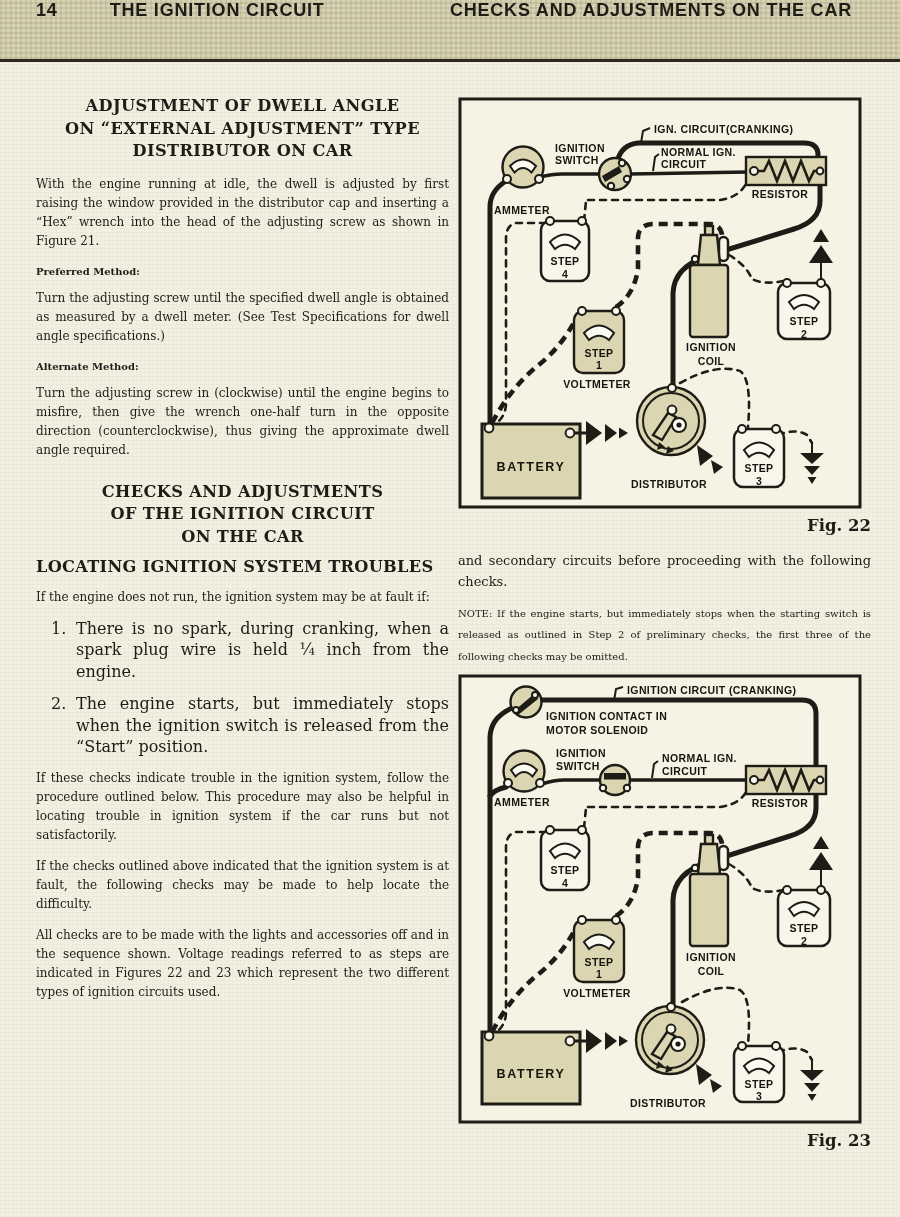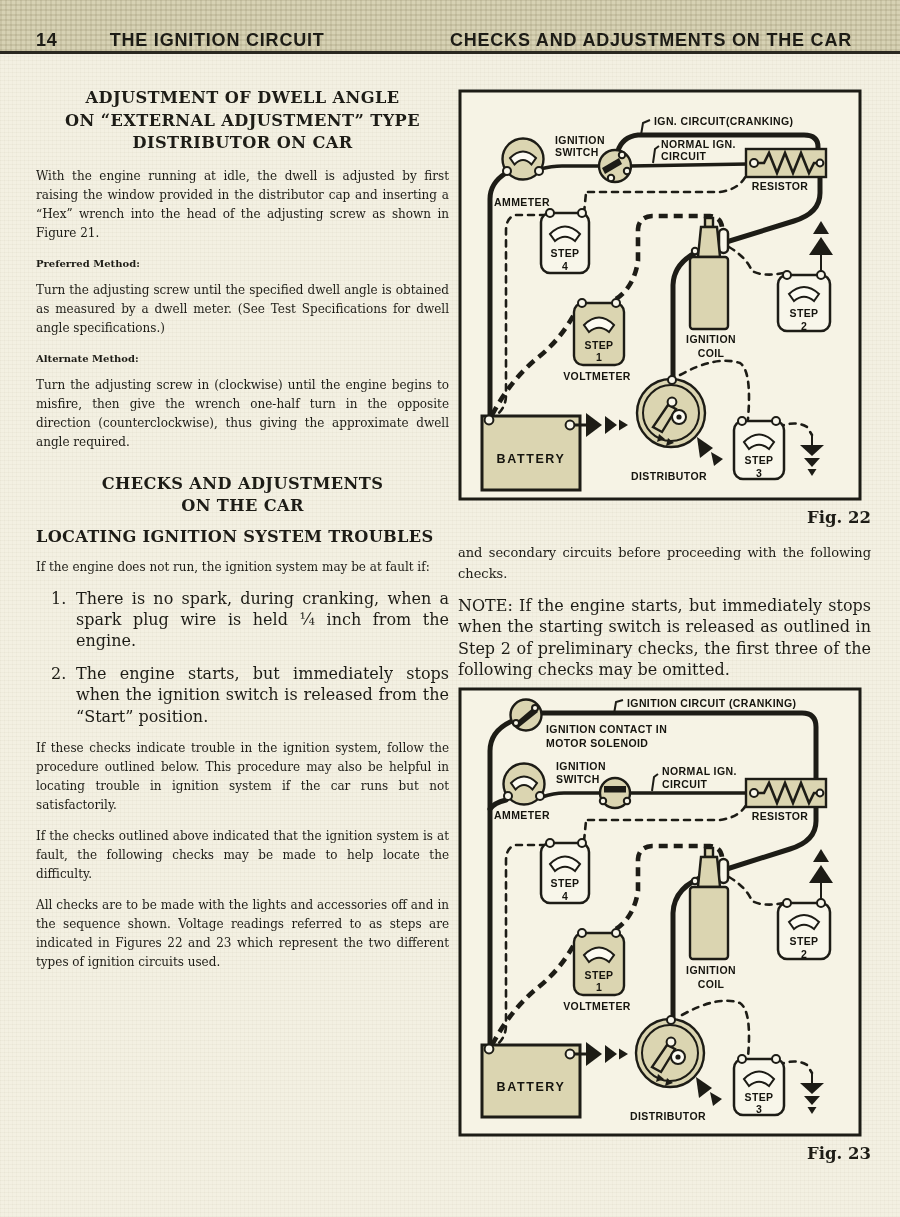--- a/index.html
+++ b/index.html
@@ -10,21 +10,21 @@
     position:relative; width:900px; height:1217px; overflow:hidden;
     background-color:#f3f0e2;
     background-image:
       repeating-linear-gradient(0deg, rgba(140,130,95,.05) 0 1px, transparent 1px 4px),
       repeating-linear-gradient(90deg, rgba(140,130,95,.04) 0 1px, transparent 1px 4px);
     color:#1d1c16;
   }
 
   
   .band {
-    height:54px; display:flex; align-items:flex-end;
+    height:62px; display:flex; align-items:flex-start;
     background-color:#d7d2b4;
     background-image:
       repeating-linear-gradient(0deg, rgba(110,100,65,.14) 0 2px, transparent 2px 5px),
       repeating-linear-gradient(90deg, rgba(110,100,65,.12) 0 2px, transparent 2px 5px);
     border-bottom:3px solid #2a2820;
     font-family:"Liberation Sans", sans-serif;
     font-weight:700; font-size:18px; letter-spacing:.8px;
     padding:0 48px 0 36px;
   }
   .band .num { margin-right:52px; }
@@ -43,21 +43,21 @@
   p.body { font-size:12px; line-height:19px; text-align:justify; margin-top:12px; }
   .list-item { display:flex; margin-top:11px; padding-left:15px; font-size:16px; line-height:21.4px; }
   .li-num { width:25px; flex:none; }
   .li-text { flex:1; text-align:justify; }
 
   
   .fig-svg { display:block; }
   .fig22-wrap { margin-top:2px; }
   .figcap { text-align:right; font-weight:700; font-size:16.5px; margin-top:7px; }
   .rc-para { font-size:13px; line-height:21.4px; text-align:justify; margin-top:15px; }
-  .rc-note { font-size:16px; line-height:21.4px; text-align:justify; margin-top:10px; }
+  .rc-note { font-size:10px; line-height:21.4px; text-align:justify; margin-top:10px; }
   .fig23-wrap { margin-top:7px; }
 
   
   .figframe { fill:#f6f3e5; stroke:#1d1c16; stroke-width:3; }
   .w5  { fill:none; stroke:#1d1c16; stroke-width:5;   stroke-linecap:round; }
   .w35 { fill:none; stroke:#1d1c16; stroke-width:3.6; stroke-linecap:round; }
   .d1  { fill:none; stroke:#1d1c16; stroke-width:2.6; stroke-dasharray:6 6; stroke-linecap:round; }
   .d2  { fill:none; stroke:#1d1c16; stroke-width:4.6; stroke-dasharray:9 6; }
   .comp  { fill:#dbd5b1; stroke:#1d1c16; stroke-width:2.4; }
   .comp3 { fill:#dbd5b1; stroke:#1d1c16; stroke-width:3; }
@@ -97,20 +97,21 @@
       <p class="body">With the engine running at idle, the dwell is adjusted by first raising the window provided in the distributor cap and inserting a “Hex” wrench into the head of the adjusting screw as shown in Figure 21.</p>
 
       <div class="runhead">Preferred Method:</div>
       <p class="body">Turn the adjusting screw until the specified dwell angle is obtained as measured by a dwell meter. (See Test Specifications for dwell angle specifications.)</p>
 
       <div class="runhead">Alternate Method:</div>
       <p class="body">Turn the adjusting screw in (clockwise) until the engine begins to misfire, then give the wrench one-half turn in the opposite direction (counterclockwise), thus giving the approximate dwell angle required.</p>
 
       <div class="chead head2">
         <span>CHECKS AND ADJUSTMENTS</span>
+        <span>OF THE IGNITION CIRCUIT</span>
         <span>ON THE CAR</span>
       </div>
 
       <div class="subhead">LOCATING IGNITION SYSTEM TROUBLES</div>
 
       <p class="body">If the engine does not run, the ignition system may be at fault if:</p>
 
       <div class="list-item">
         <span class="li-num">1.</span>
         <span class="li-text">There is no spark, during cranking, when a spark plug wire is held ¼ inch from the engine.</span>

